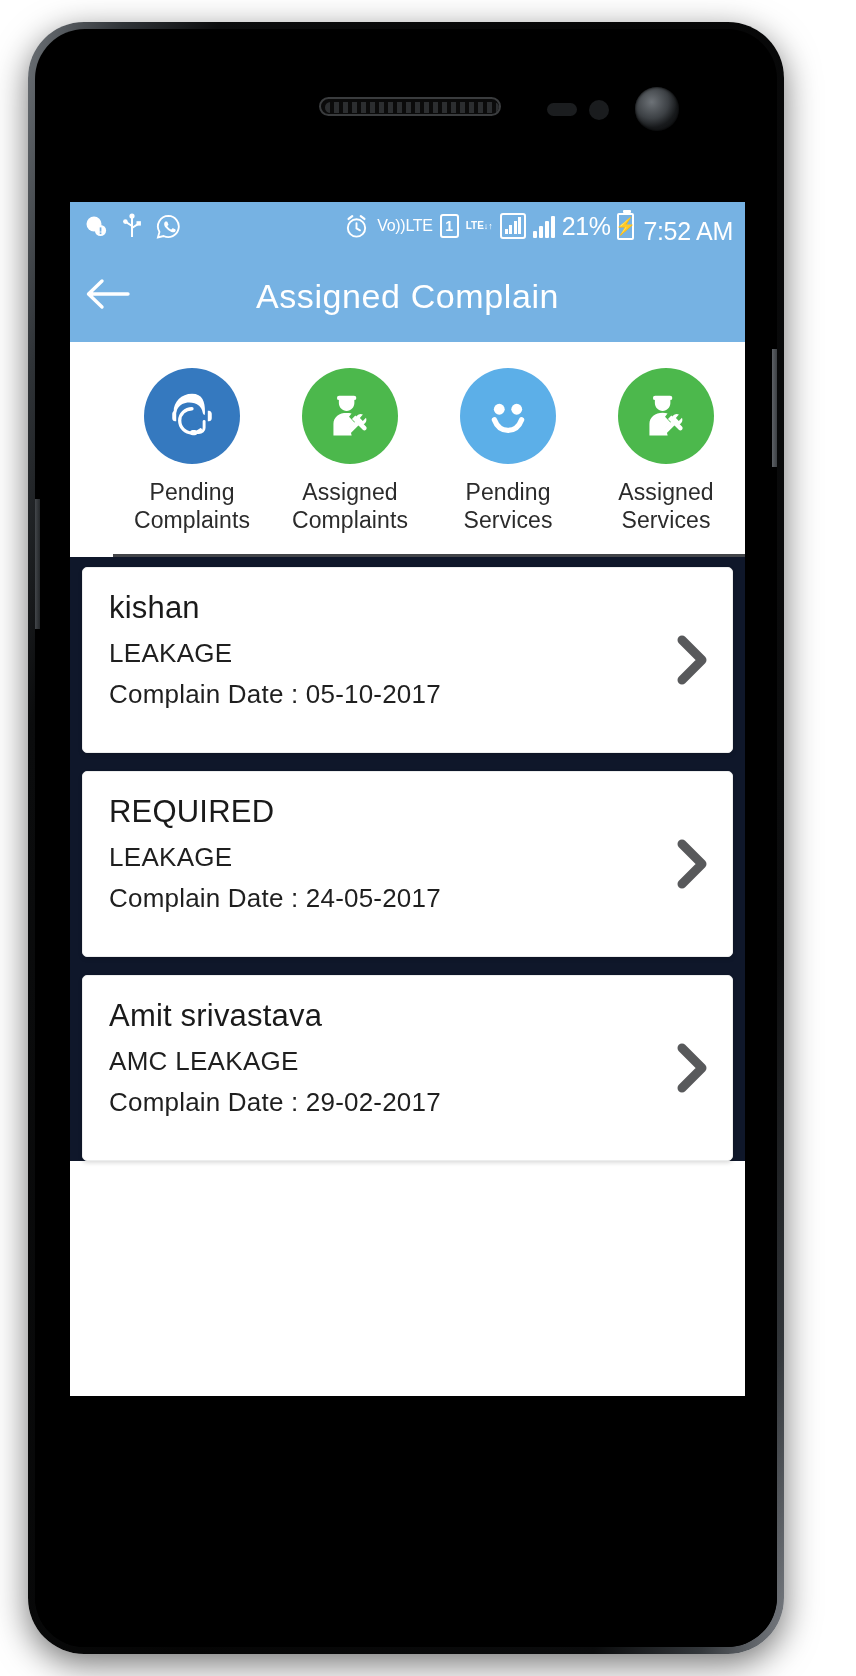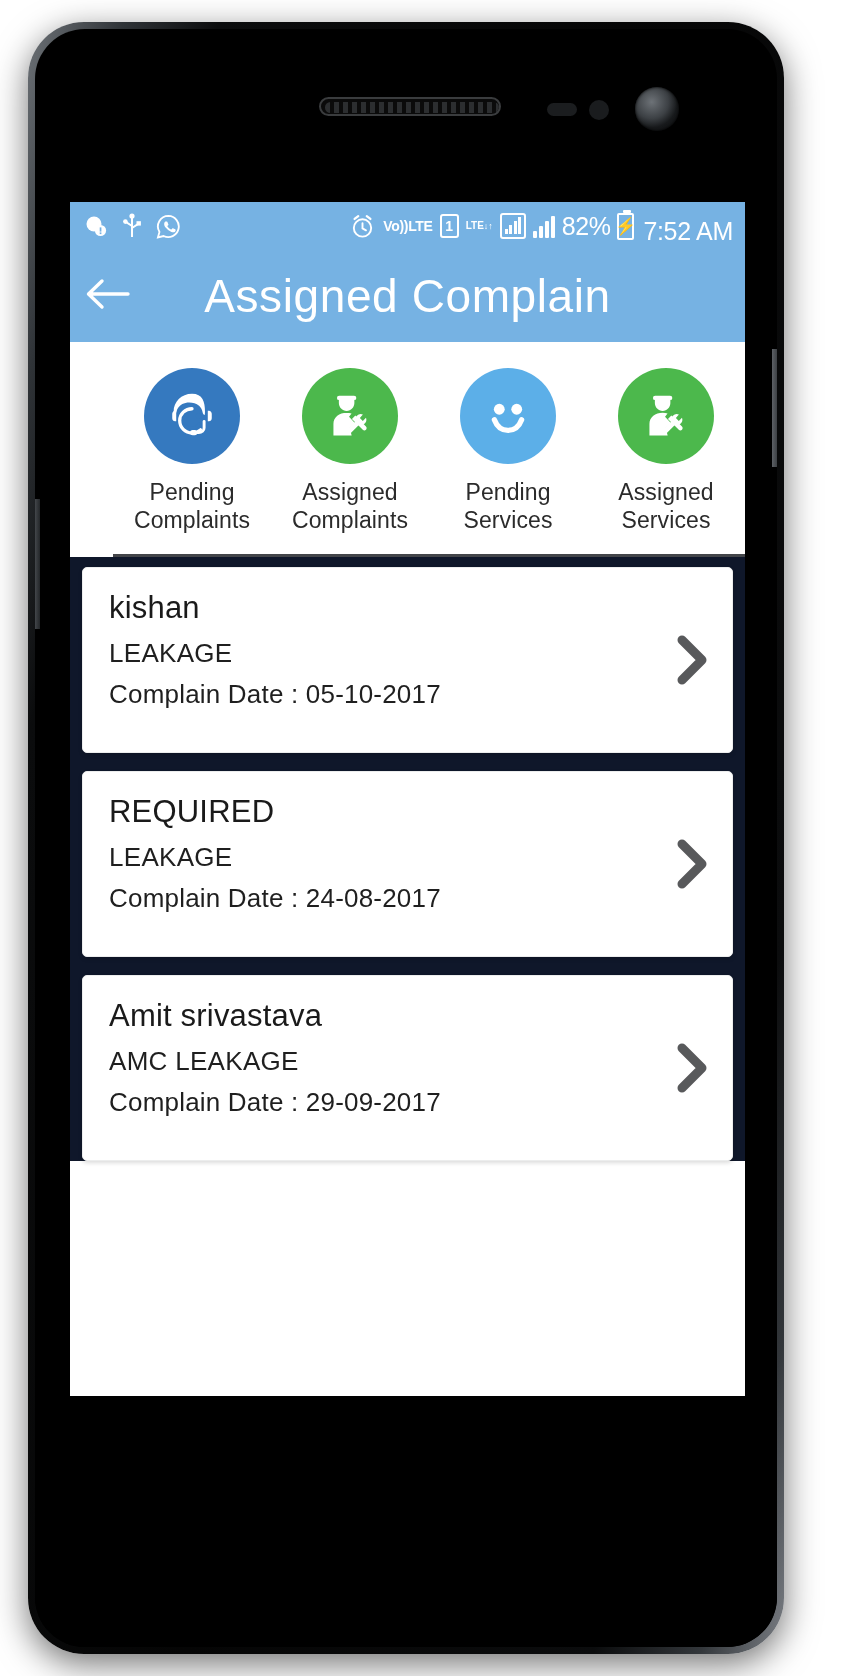--- a/index.html
+++ b/index.html
@@ -113,21 +113,21 @@
   .status-left { display: flex; align-items: center; gap: 14px; }
   .status-right {
     margin-left: auto;
     display: flex;
     align-items: center;
     gap: 7px;
   }
   .si { display: inline-flex; align-items: center; justify-content: center; }
 
   .vo-lte {
-    font-size: 14px; line-height: 10px; font-weight: bold;
+    font-size: 16px; line-height: 10px; font-weight: normal;
     text-align: left; letter-spacing: -0.3px;
   }
   .sim-box {
     width: 19px; height: 24px;
     border: 2px solid #fff; border-radius: 3px;
     font-size: 14px; font-weight: bold;
     display: flex; align-items: center; justify-content: center;
     line-height: 1;
   }
   .lte-dn { font-size: 10px; line-height: 10px; font-weight: bold; text-align: center; }
@@ -162,21 +162,21 @@
   #back-button {
     width: 74px; height: 92px;
     display: flex; align-items: center; justify-content: center;
     cursor: pointer;
   }
   #app-bar-title {
     position: absolute;
     left: 0; right: 0;
     text-align: center;
     color: #ffffff;
-    font-size: 46px;
+    font-size: 34px;
     letter-spacing: 0.6px;
     font-weight: 400;
     pointer-events: none;
   }
 
   
   #tab-strip {
     background: #ffffff;
     display: flex;
     padding: 26px 0 20px 0;
@@ -328,21 +328,21 @@
               <i style="height:17px"></i>
           </span>
 
           <span class="sig-bars">
             <i style="height:7px"></i>
               <i style="height:12px"></i>
               <i style="height:17px"></i>
               <i style="height:22px"></i>
           </span>
 
-          <span class="batt-pct">82%</span>
+          <span class="batt-pct">21%</span>
 
           <span class="batt-icon">
             <span class="batt-bolt">⚡</span>
           </span>
 
           <span class="clock">7:52 AM</span>
         </div>
       </div>
 
       <div id="app-bar">
@@ -433,32 +433,32 @@
           <span class="card-chevron">
             <svg width="44" height="52" viewBox="0 0 44 52">
               <path d="M12 6 L32 26 L12 46" fill="none" stroke="#58595b" stroke-width="9" stroke-linecap="round" stroke-linejoin="round"></path>
             </svg>
           </span>
         </div>
 
         <div class="complaint-card">
           <div class="card-name">REQUIRED</div>
           <div class="card-type">LEAKAGE</div>
-          <div class="card-date">Complain Date : 24-08-2017</div>
+          <div class="card-date">Complain Date : 24-05-2017</div>
           <span class="card-chevron">
             <svg width="44" height="52" viewBox="0 0 44 52">
               <path d="M12 6 L32 26 L12 46" fill="none" stroke="#58595b" stroke-width="9" stroke-linecap="round" stroke-linejoin="round"></path>
             </svg>
           </span>
         </div>
 
         <div class="complaint-card">
           <div class="card-name">Amit srivastava</div>
           <div class="card-type">AMC LEAKAGE</div>
-          <div class="card-date">Complain Date : 29-09-2017</div>
+          <div class="card-date">Complain Date : 29-02-2017</div>
           <span class="card-chevron">
             <svg width="44" height="52" viewBox="0 0 44 52">
               <path d="M12 6 L32 26 L12 46" fill="none" stroke="#58595b" stroke-width="9" stroke-linecap="round" stroke-linejoin="round"></path>
             </svg>
           </span>
         </div>
 
       </div>
 
     </div>

